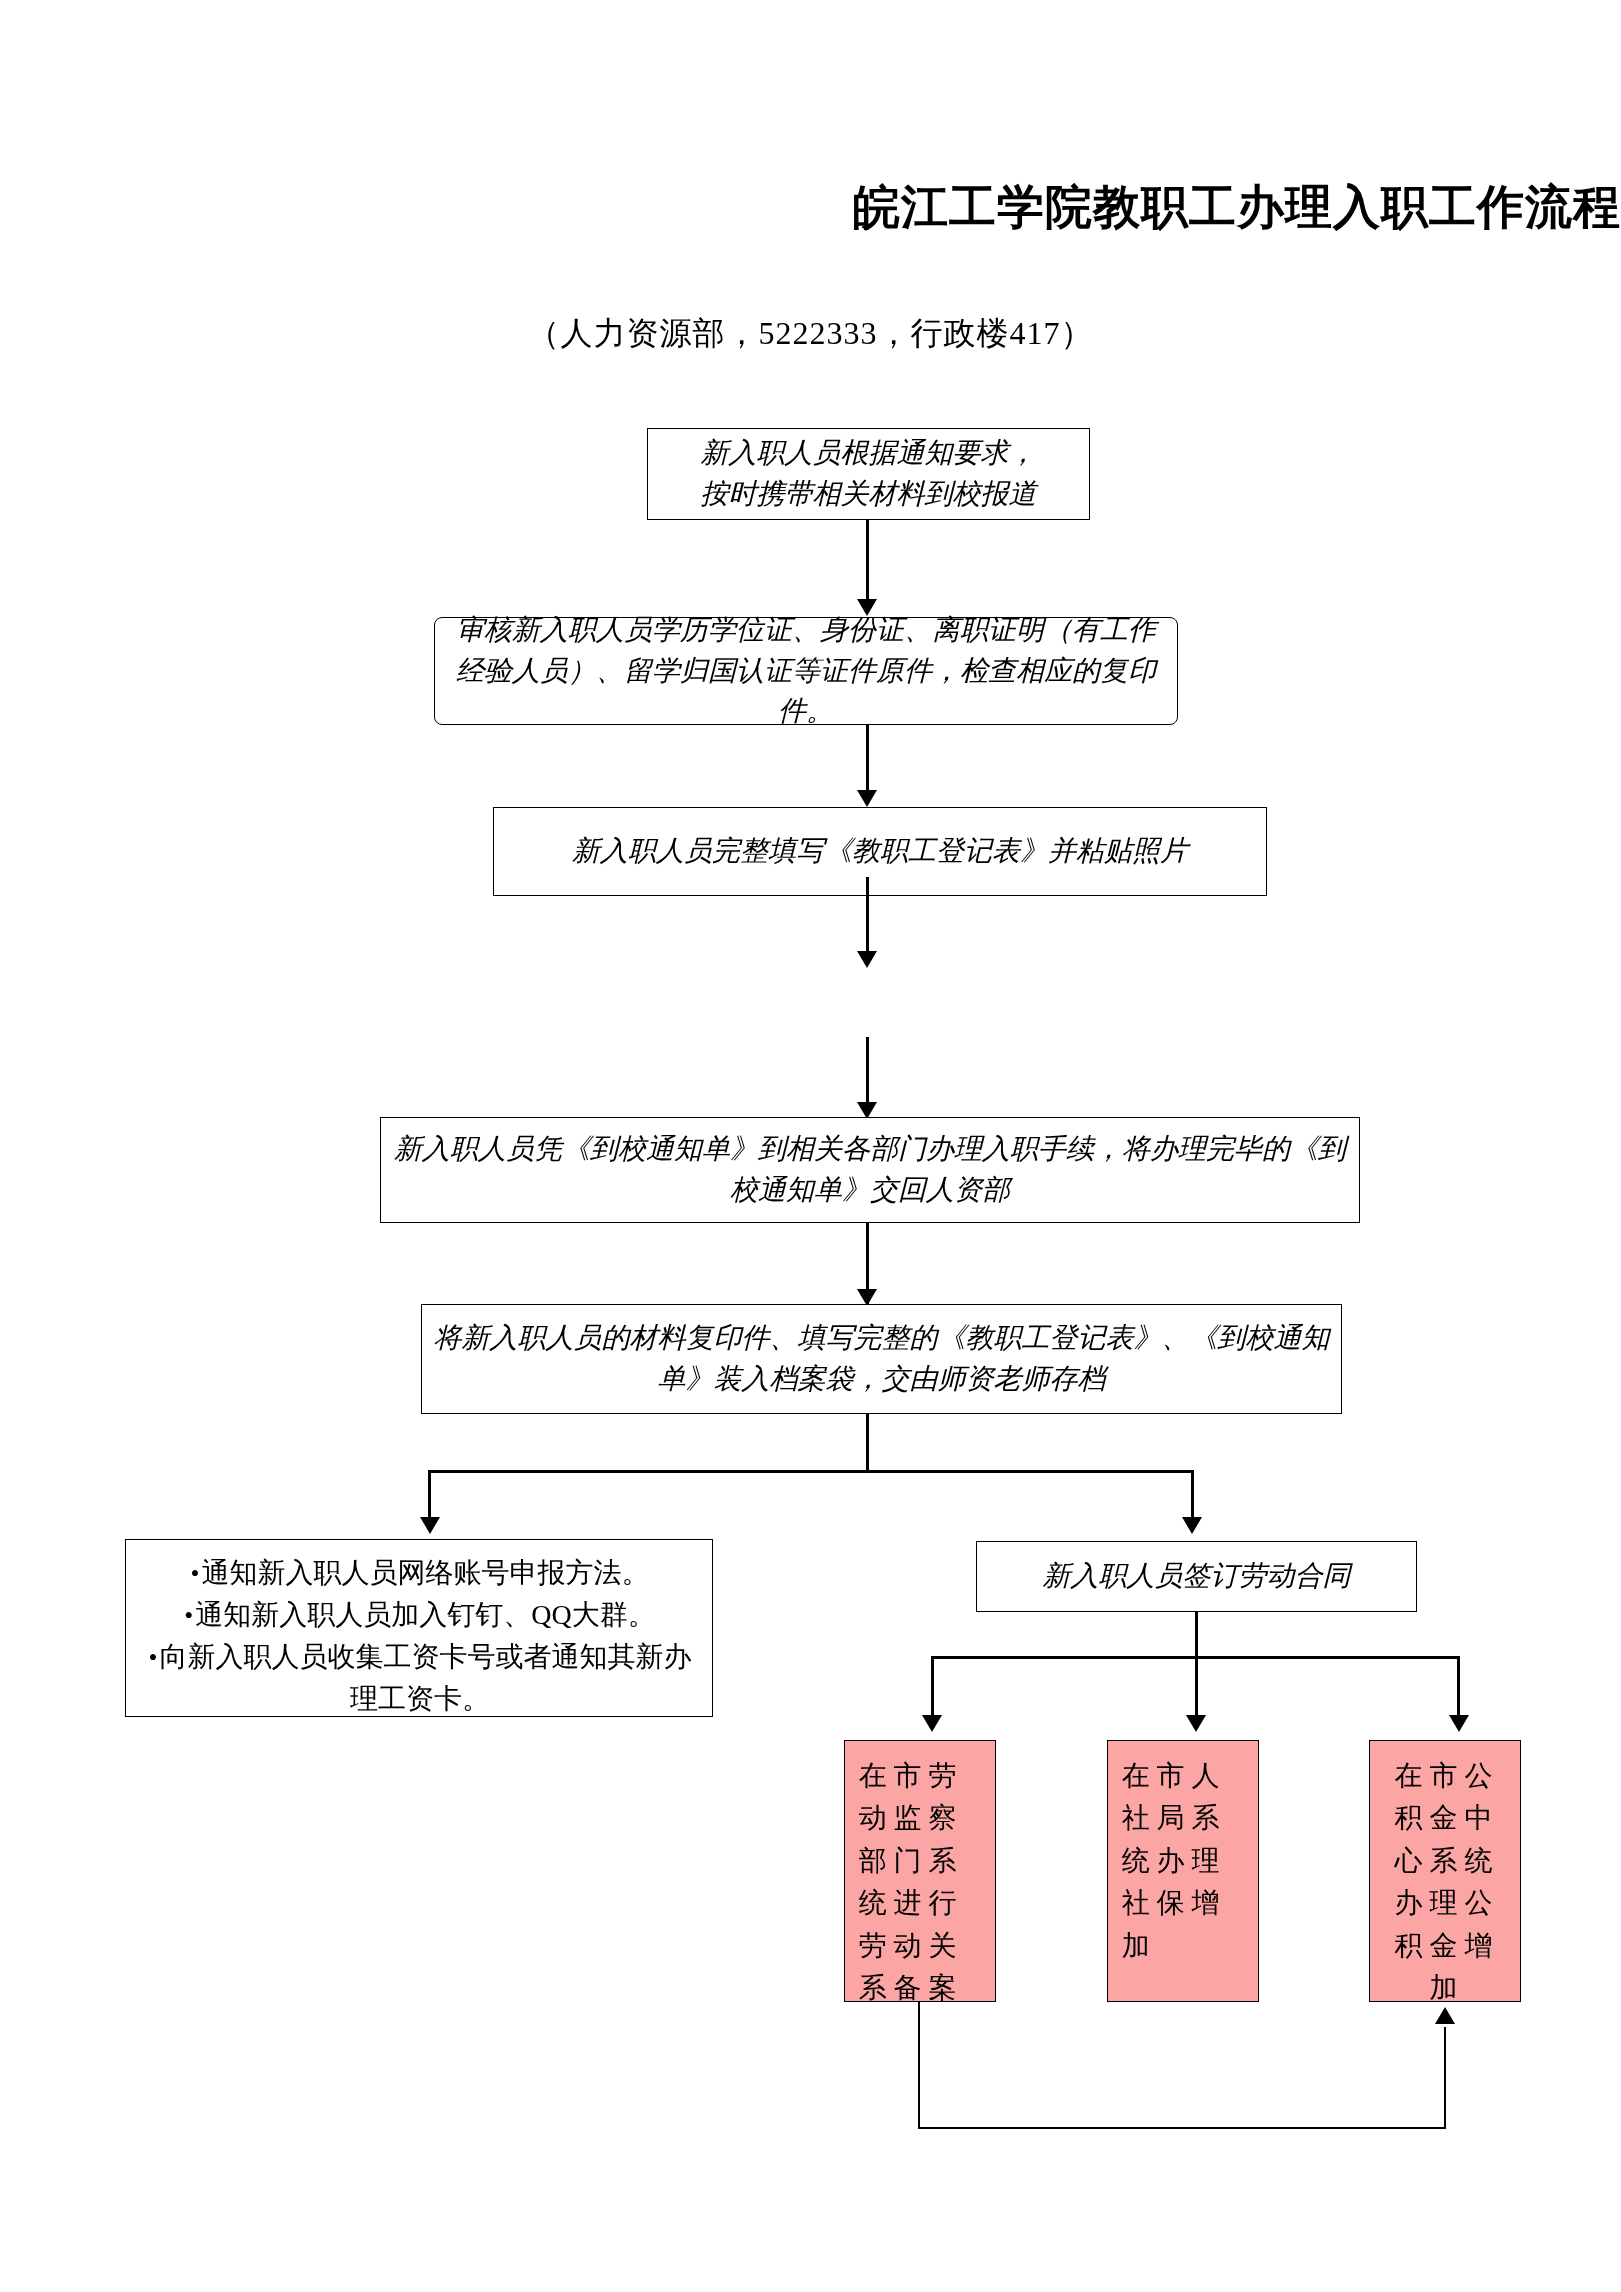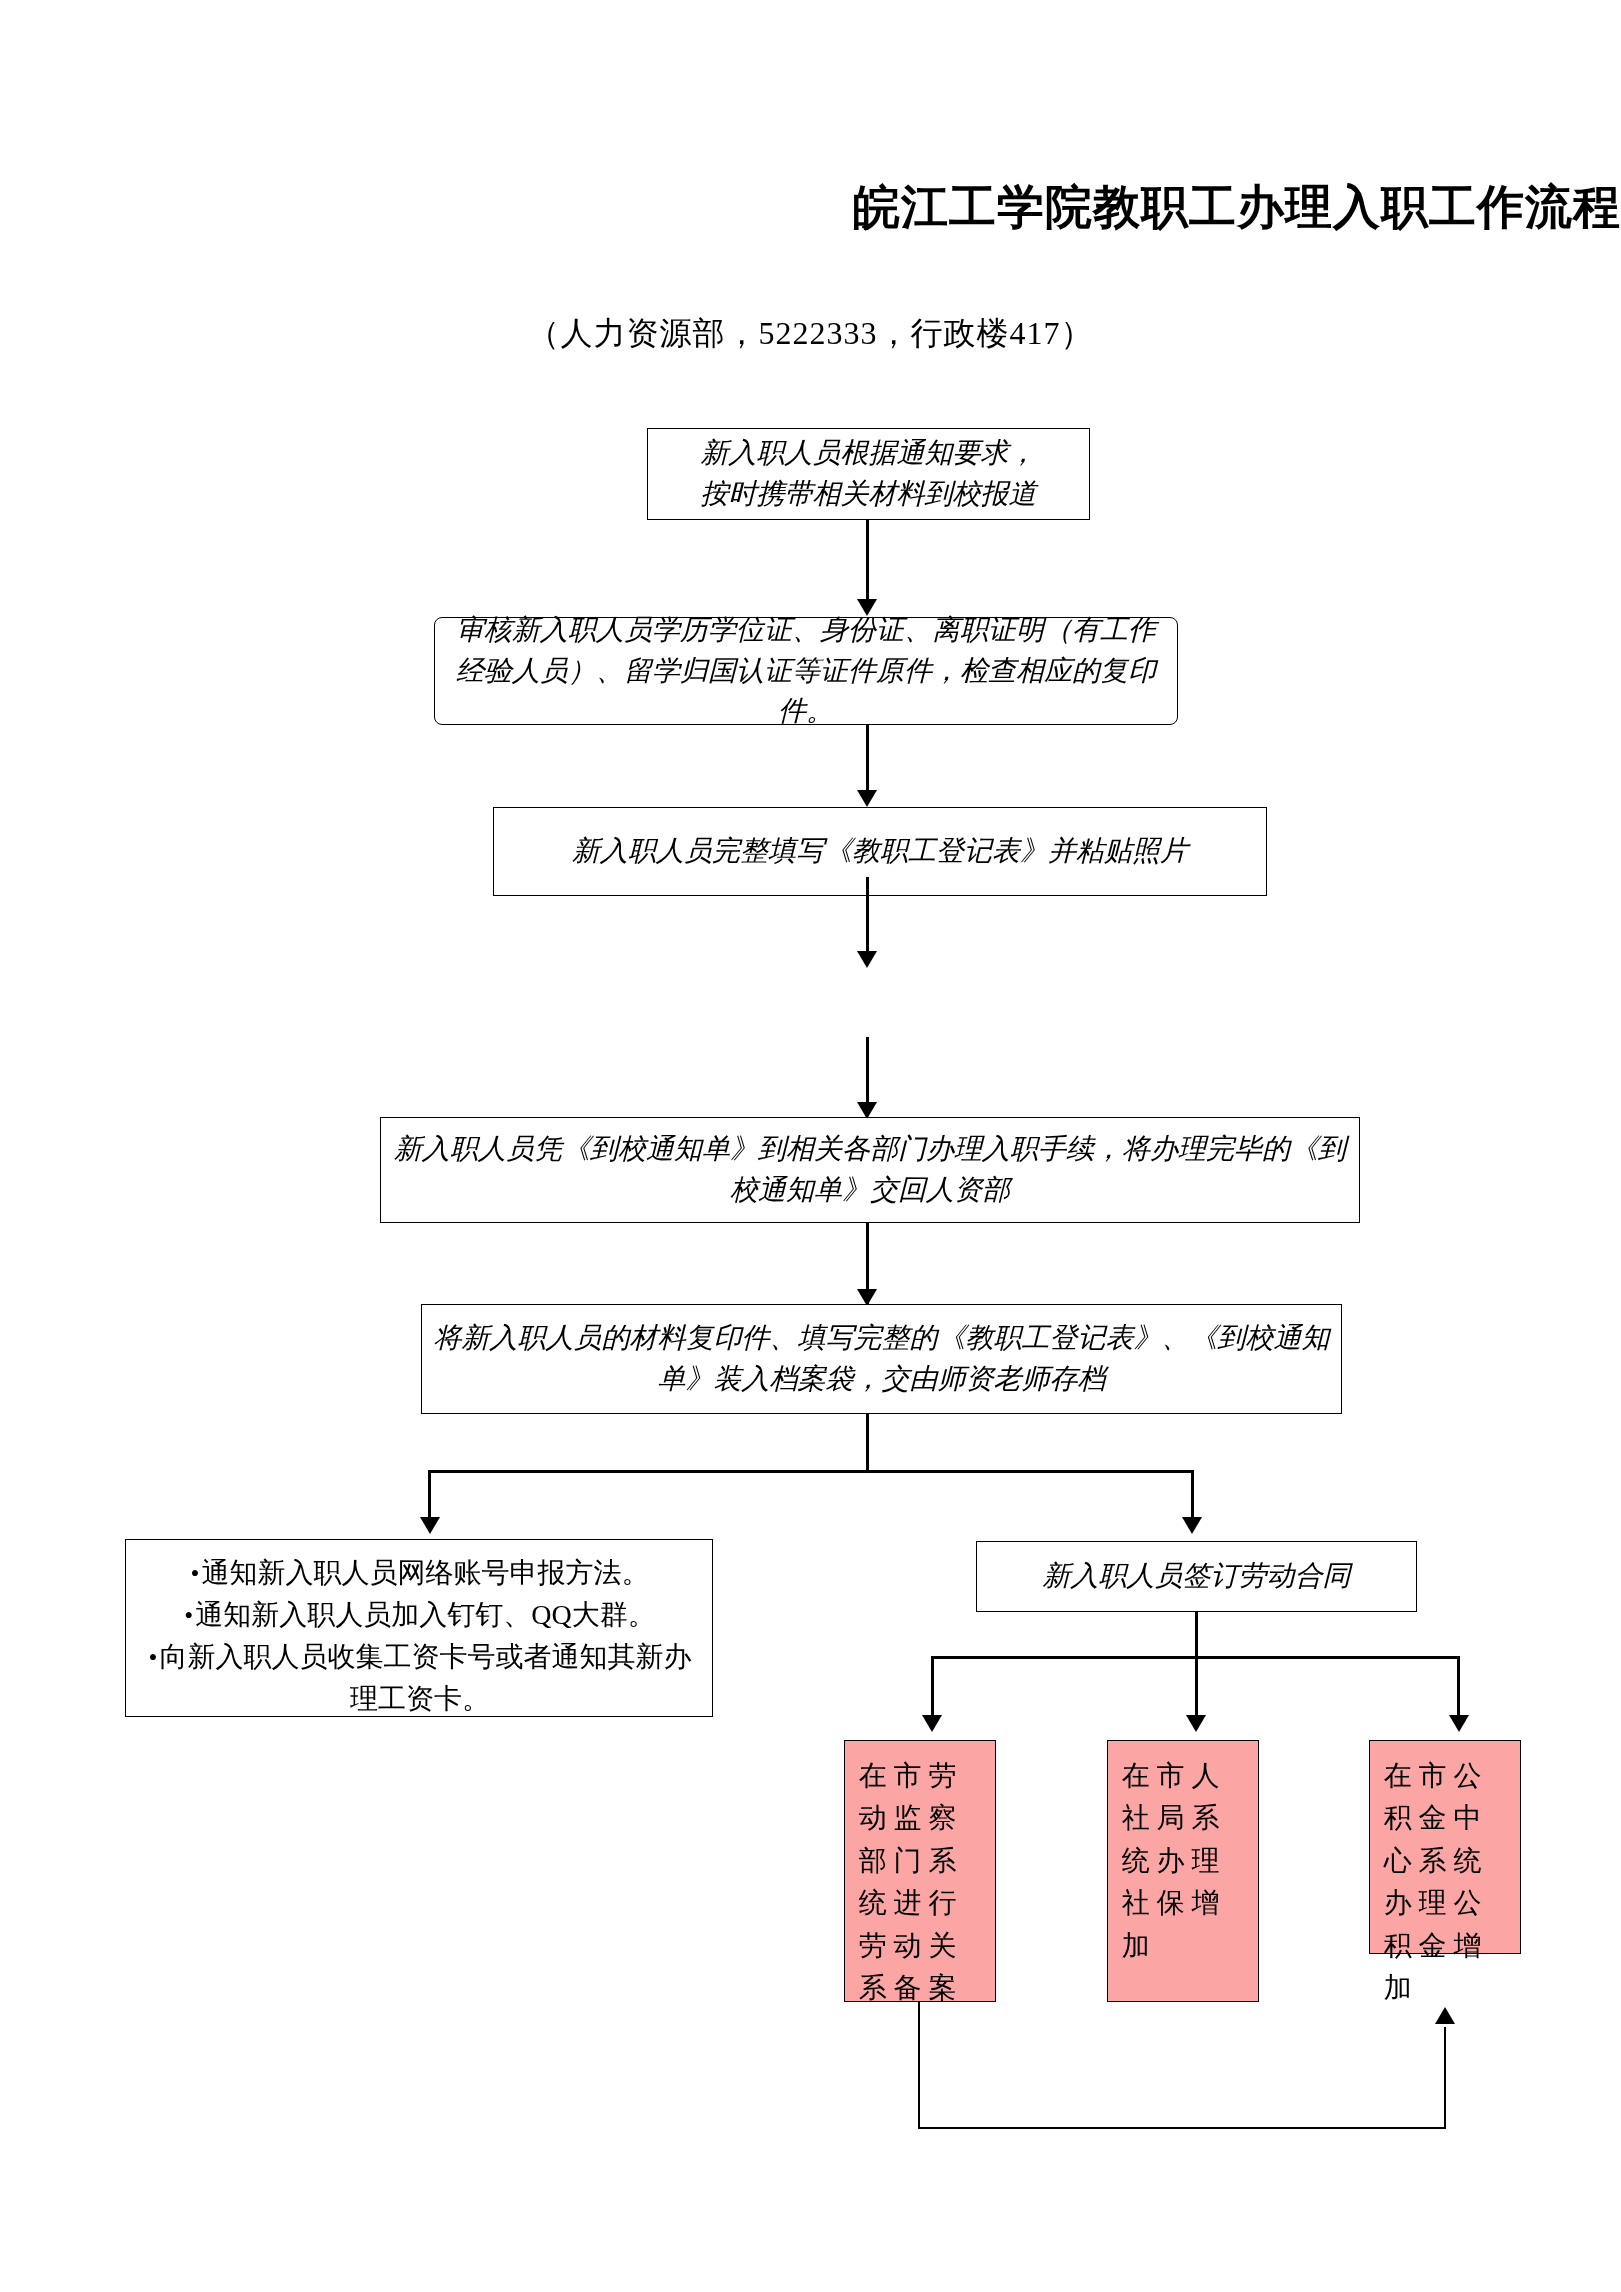--- a/index.html
+++ b/index.html
@@ -130,21 +130,21 @@
   <div class="arrow" style="left:1449px;top:1715px;"></div>
 
   <div class="vbox" style="left:844px;top:1740px;width:152px;height:262px;">
     <span>在市劳动监察部门系统进行劳动关系备案</span>
   </div>
 
   <div class="vbox" style="left:1107px;top:1740px;width:152px;height:262px;">
     <span>在市人社局系统办理社保增加</span>
   </div>
 
-  <div class="vbox" style="left:1369px;top:1740px;width:152px;height:214px;">
+  <div class="vbox" style="left:1369px;top:1740px;width:152px;height:262px;text-align:center;">
     <span>在市公积金中心系统办理公积金增加</span>
   </div>
 
   <div class="vline thin" style="left:918px;top:2001px;height:127px;"></div>
   <div class="hline thinh" style="left:918px;top:2127px;width:527px;"></div>
   <div class="vline thin" style="left:1444px;top:2027px;height:102px;"></div>
   <div class="arrow-up" style="left:1435px;top:2007px;"></div>
 
 </div>
 

